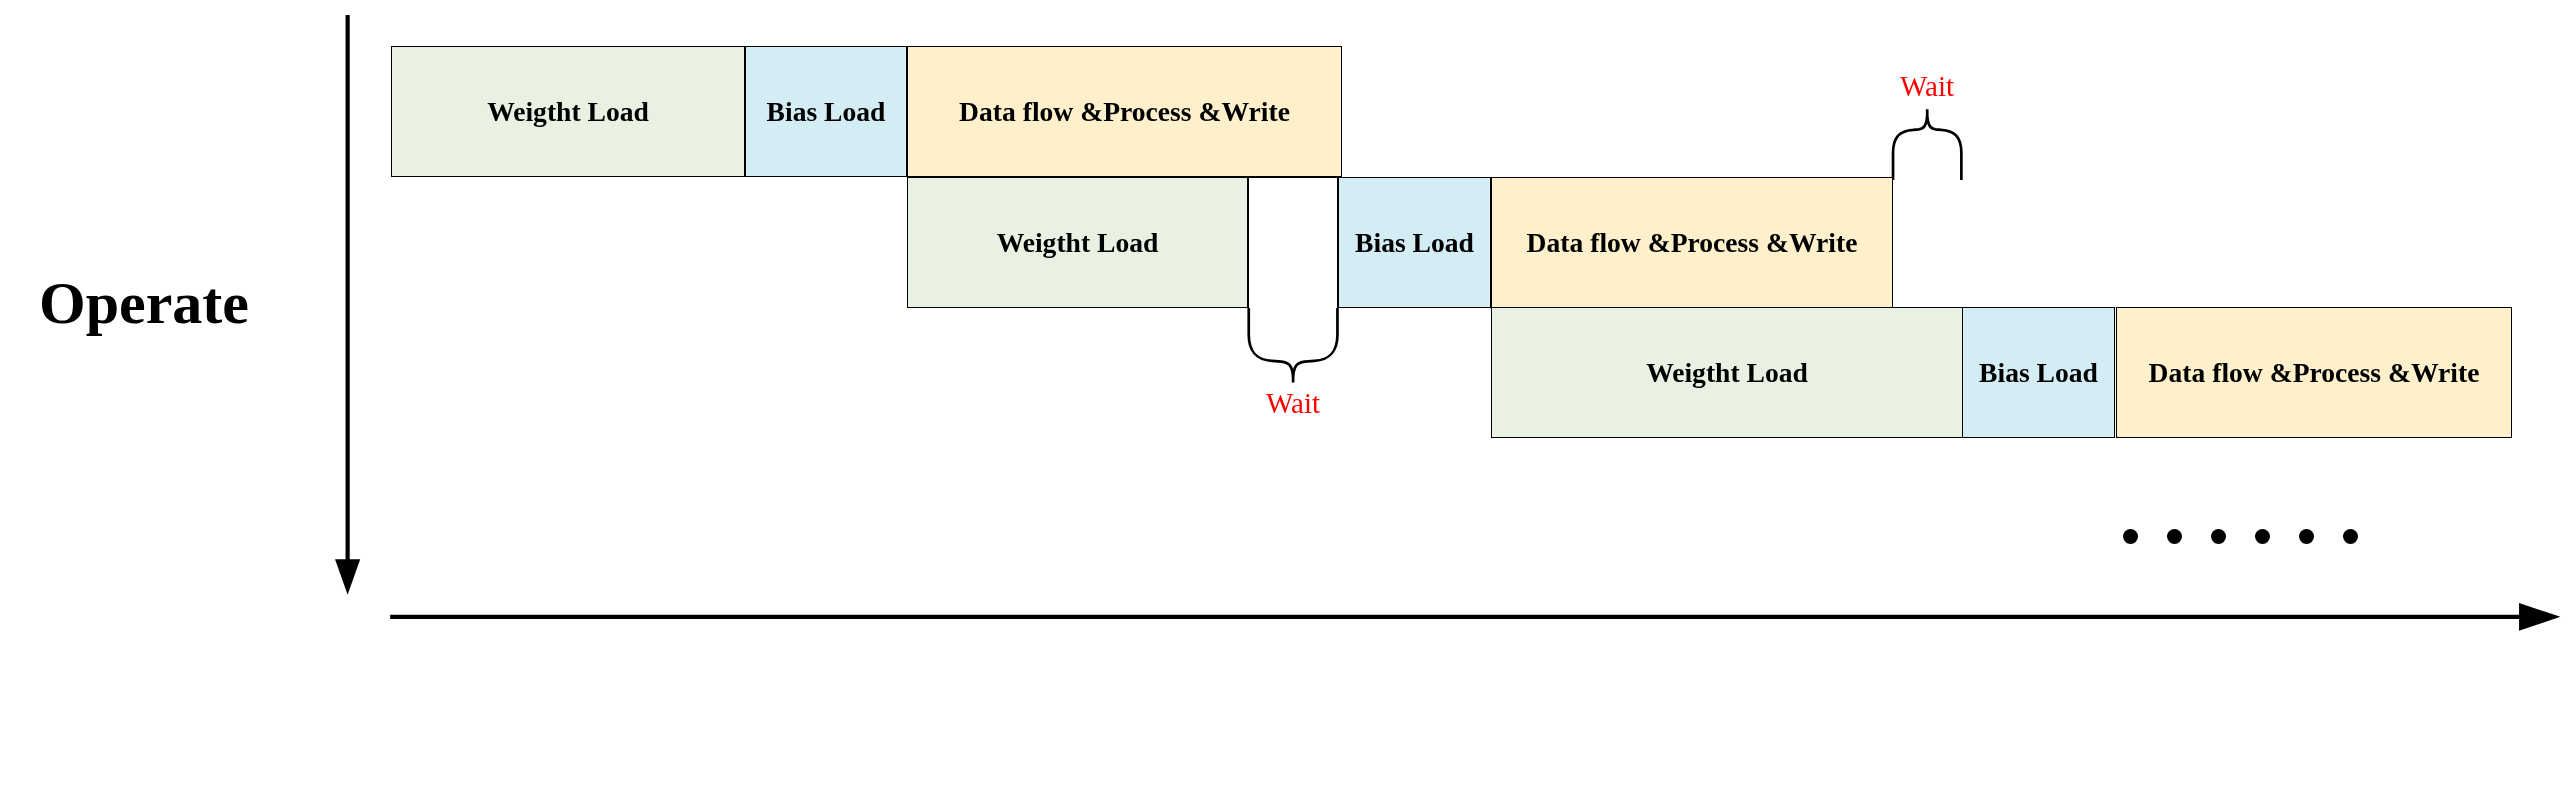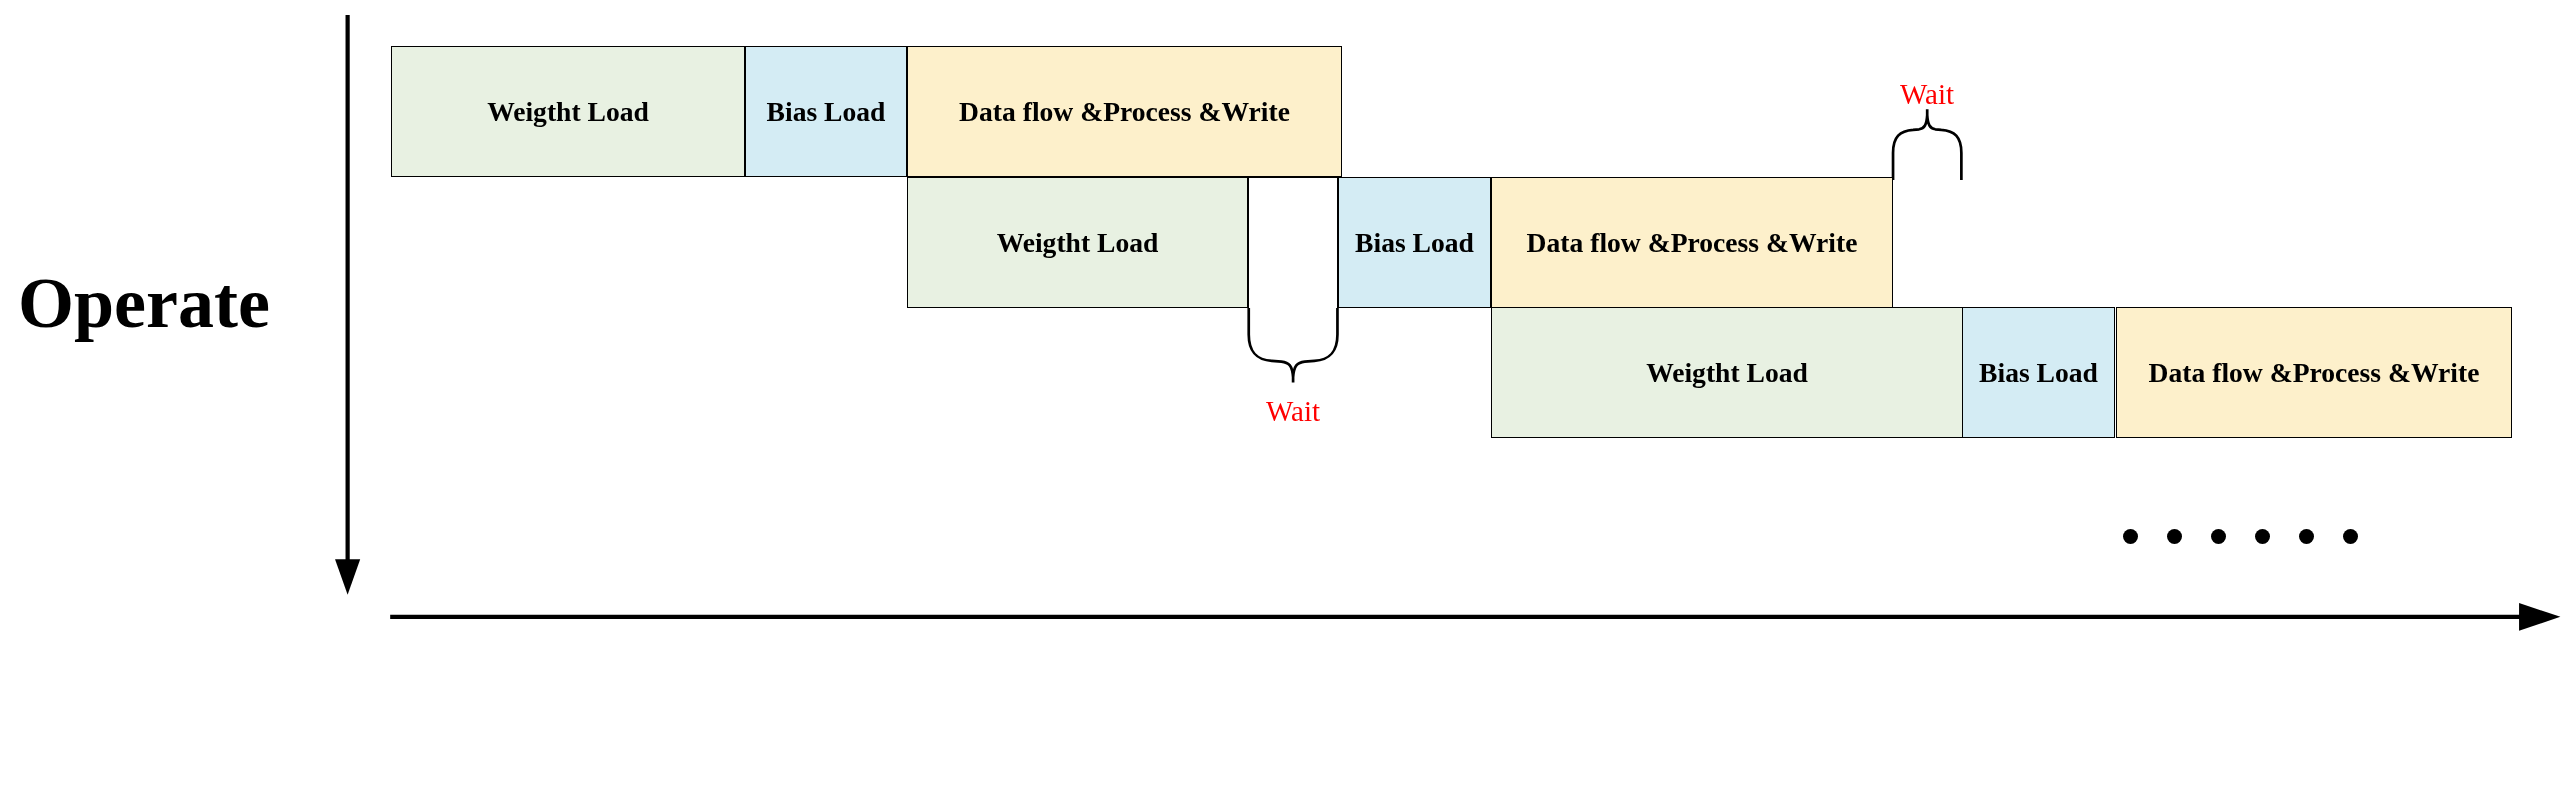--- a/index.html
+++ b/index.html
@@ -7,27 +7,27 @@
     position:relative;
     width:2576px;height:795px;
     background:#ffffff;
     font-family:"Liberation Serif","DejaVu Serif",serif;
     overflow:hidden;
   }
   #overlay{position:absolute;left:0;top:0;z-index:1;}
   .axis-label{
     position:absolute;z-index:3;
     font-weight:bold;color:#000;
-    font-size:72px;line-height:72px;
+    font-size:60px;line-height:72px;
     text-align:center;white-space:nowrap;
   }
   .wait-label{
     position:absolute;z-index:3;
     font-size:29px;line-height:31px;
-    text-align:center;white-space:nowrap;margin-top:8px;
+    text-align:center;white-space:nowrap;
   }
   .block{
     position:absolute;z-index:2;
     box-sizing:border-box;
     border:1.8px solid #000;
     display:flex;align-items:center;justify-content:center;
     font-weight:bold;font-size:27.6px;color:#000;
     white-space:nowrap;
   }
   .block.gap{border-bottom:none;}

